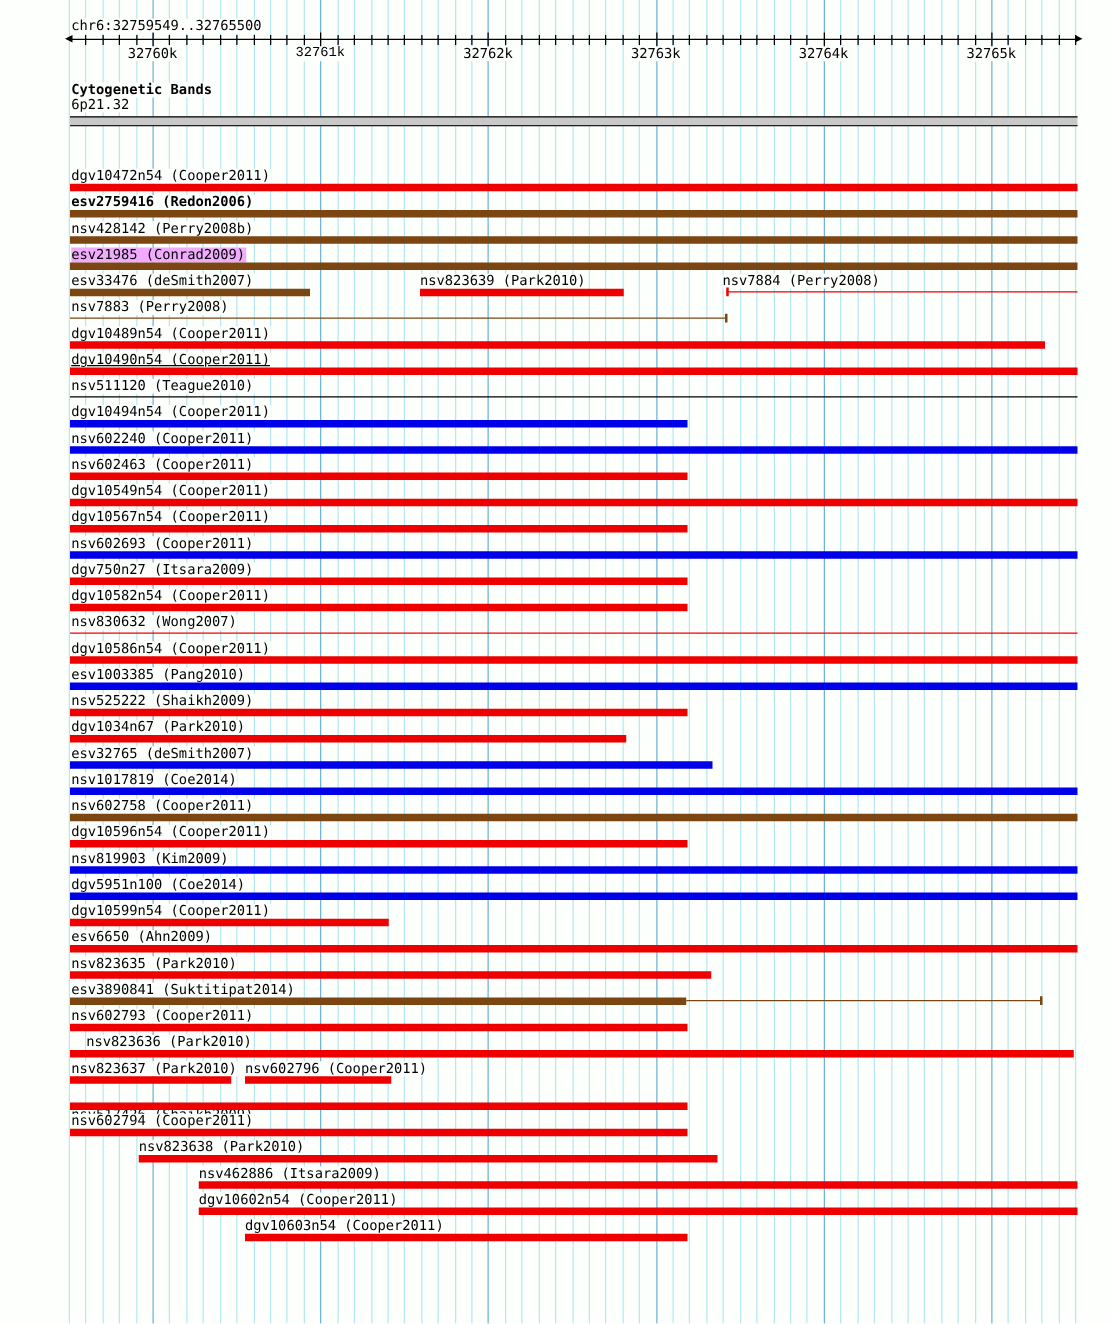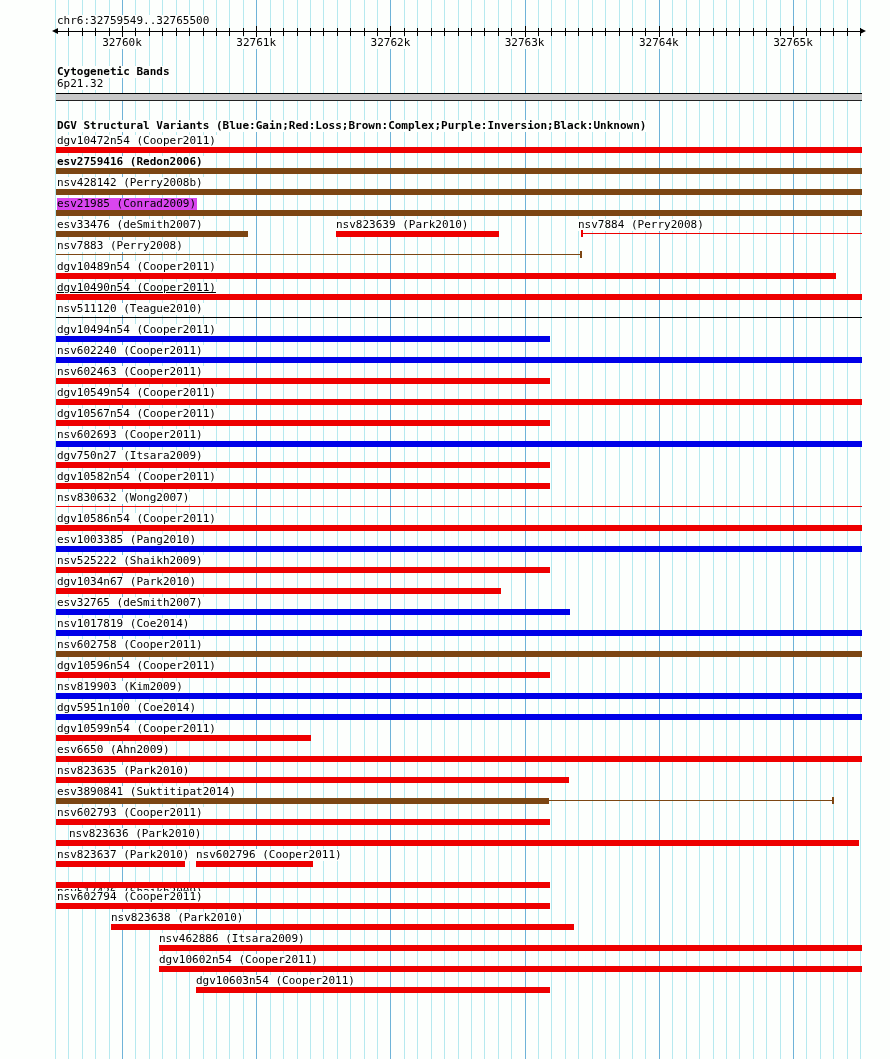--- a/index.html
+++ b/index.html
@@ -107,21 +107,21 @@
       <div class="rtick" style="left: 135.4px; top: 28px; height: 8px;"></div>
       <div class="rtick" style="left: 148.8px; top: 28px; height: 8px;"></div>
       <div class="rtick" style="left: 162.3px; top: 28px; height: 8px;"></div>
       <div class="rtick" style="left: 175.7px; top: 28px; height: 8px;"></div>
       <div class="rtick" style="left: 189.1px; top: 28px; height: 8px;"></div>
       <div class="rtick" style="left: 202.5px; top: 28px; height: 8px;"></div>
       <div class="rtick" style="left: 215.9px; top: 28px; height: 8px;"></div>
       <div class="rtick" style="left: 229.4px; top: 28px; height: 8px;"></div>
       <div class="rtick" style="left: 242.8px; top: 28px; height: 8px;"></div>
       <div class="rtick" style="left: 256.2px; top: 26px; height: 12px;"></div>
-      <div class="ruler-label" style="left: 256.2px; top: 37px; background: rgb(253, 255, 253);">32761k</div>
+      <div class="ruler-label" style="left: 256.2px; top: 37px; background: rgb(253, 255, 253); font-family: Liberation Mono, monospace;">32761k</div>
       <div class="rtick" style="left: 269.6px; top: 28px; height: 8px;"></div>
       <div class="rtick" style="left: 283px; top: 28px; height: 8px;"></div>
       <div class="rtick" style="left: 296.5px; top: 28px; height: 8px;"></div>
       <div class="rtick" style="left: 309.9px; top: 28px; height: 8px;"></div>
       <div class="rtick" style="left: 323.3px; top: 28px; height: 8px;"></div>
       <div class="rtick" style="left: 336.7px; top: 28px; height: 8px;"></div>
       <div class="rtick" style="left: 350.1px; top: 28px; height: 8px;"></div>
       <div class="rtick" style="left: 363.6px; top: 28px; height: 8px;"></div>
       <div class="rtick" style="left: 377px; top: 28px; height: 8px;"></div>
       <div class="rtick" style="left: 390.4px; top: 26px; height: 12px;"></div>
@@ -163,30 +163,29 @@
       <div class="rtick" style="left: 819.8px; top: 28px; height: 8px;"></div>
       <div class="rtick" style="left: 833.3px; top: 28px; height: 8px;"></div>
       <div class="rtick" style="left: 846.7px; top: 28px; height: 8px;"></div>
       <div class="rtick" style="left: 860.1px; top: 28px; height: 8px;"></div>
     </div>
 
   <div class="txt bold" style="left:57px; top:66px;">Cytogenetic Bands</div>
   <div class="txt" style="left:57px; top:78px;">6p21.32</div>
   <div class="cytoband" id="cytoband-bar" style="left: 56px; width: 806px; top: 93px; background: rgb(200, 200, 200);"></div>
 
-  <div class="txt bold" style="left:57px; top:120px;">DGV Structural Variants (Blue:Gain;Red:Loss;Brown:Complex;Purple:Inversion;Black:Unknown)</div>
 
   <div id="track-layer">
       <div class="txt" style="left: 57px; top: 135px; background: rgb(253, 255, 253);">dgv10472n54 (Cooper2011)</div>
       <div class="bar" style="left: 56px; width: 806px; top: 147px; background: rgb(238, 0, 0);"></div>
       <div class="txt" style="left: 57px; top: 156px; background: rgb(253, 255, 253); font-weight: bold;">esv2759416 (Redon2006)</div>
       <div class="bar" style="left: 56px; width: 806px; top: 168px; background: rgb(124, 70, 19);"></div>
       <div class="txt" style="left: 57px; top: 177px; background: rgb(253, 255, 253);">nsv428142 (Perry2008b)</div>
       <div class="bar" style="left: 56px; width: 806px; top: 189px; background: rgb(124, 70, 19);"></div>
-      <div class="txt" style="left: 57px; top: 198px; background: #d946ef;">esv21985 (Conrad2009)</div>
+      <div class="txt" style="left: 57px; top: 198px; background: #f0abfc;">esv21985 (Conrad2009)</div>
       <div class="bar" style="left: 56px; width: 806px; top: 210px; background: rgb(124, 70, 19);"></div>
       <div class="txt" style="left: 57px; top: 219px; background: rgb(253, 255, 253);">esv33476 (deSmith2007)</div>
       <div class="bar" style="left: 56px; width: 192px; top: 231px; background: rgb(124, 70, 19);"></div>
       <div class="txt" style="left: 336px; top: 219px; background: rgb(253, 255, 253);">nsv823639 (Park2010)</div>
       <div class="bar" style="left: 336px; width: 163px; top: 231px; background: rgb(238, 0, 0);"></div>
       <div class="txt" style="left: 578px; top: 219px; background: rgb(253, 255, 253);">nsv7884 (Perry2008)</div>
       <div class="thin" style="left: 581px; width: 281px; top: 233px; background: rgb(238, 0, 0);"></div>
       <div class="vtick" style="left: 581px; top: 230px; background: rgb(238, 0, 0);"></div>
       <div class="txt" style="left: 57px; top: 240px; background: rgb(253, 255, 253);">nsv7883 (Perry2008)</div>
       <div class="thin" style="left: 56px; width: 525px; top: 254px; background: rgb(124, 70, 19);"></div>

